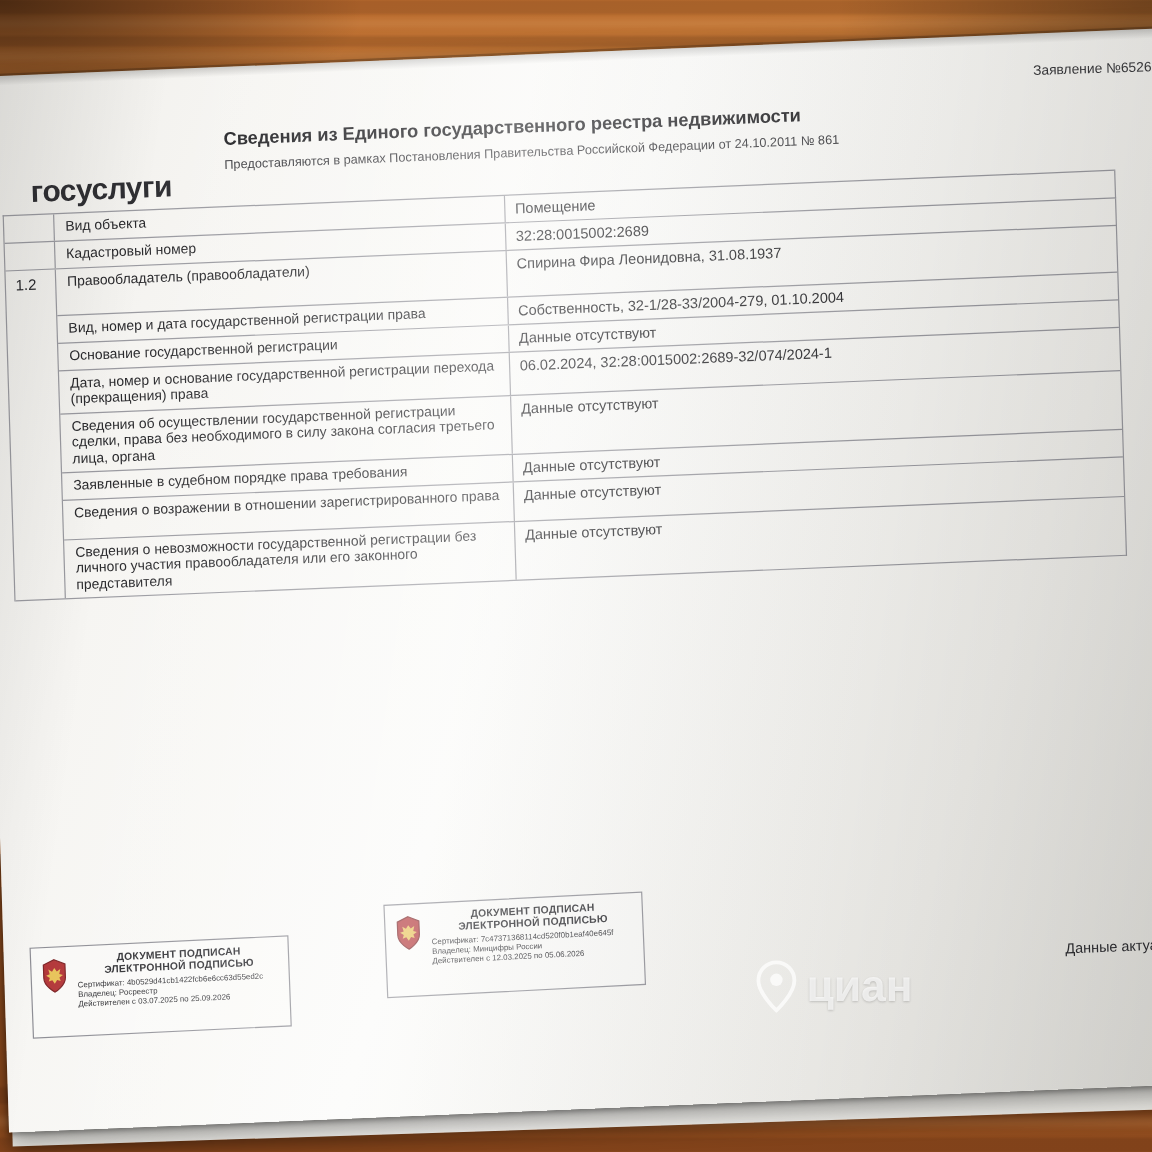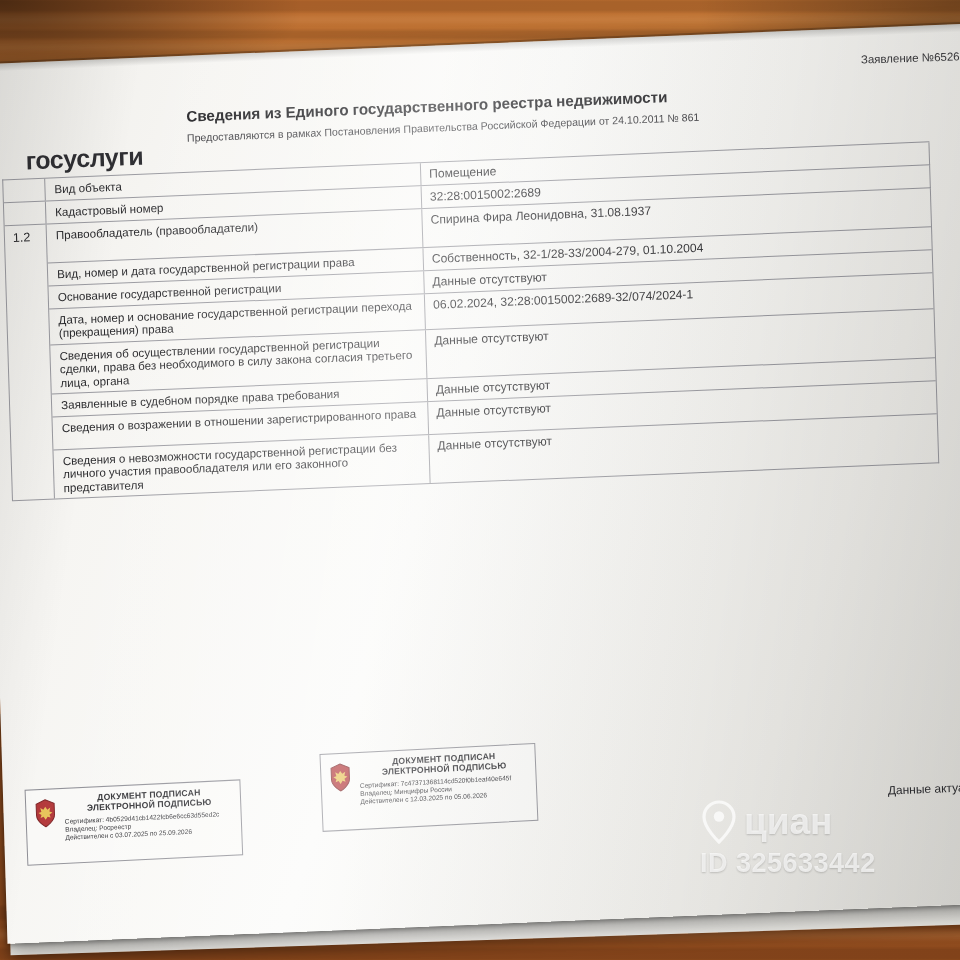--- a/index.html
+++ b/index.html
@@ -228,21 +228,21 @@
     right: 10px;
     top: 756px;
     font-size: 12px;
     color: #2e2e32;
     white-space: nowrap;
   }
 
   
   #watermark {
     position: absolute;
-    left: 700px;
+    left: 628px;
     top: 800px;
     color: rgba(255,255,255,0.70);
     text-shadow: 0 1px 2px rgba(0,0,0,0.18);
     pointer-events: none;
     text-align: center;
   }
   #wm-row { display: flex; align-items: center; }
   #wm-pin { width: 38px; height: 44px; margin-right: 6px; }
   #wm-name { font-size: 37px; font-weight: bold; letter-spacing: 0px; line-height: 38px; }
   #wm-id { font-size: 27px; font-weight: bold; margin-top: 4px; letter-spacing: 0.5px; }
@@ -378,16 +378,15 @@
   </div>
 
   <div id="watermark">
     <div id="wm-row">
       <svg id="wm-pin" viewBox="0 0 38 44">
         <path d="M19 2 C10.7 2 4 8.7 4 17 C4 28 19 42 19 42 C19 42 34 28 34 17 C34 8.7 27.3 2 19 2 Z" fill="none" stroke="rgba(255,255,255,0.72)" stroke-width="3.2"></path>
         <circle cx="19" cy="16.5" r="5.2" fill="rgba(255,255,255,0.72)"></circle>
       </svg>
       <div id="wm-name">циан</div>
     </div>
-    <div id="wm-id">ID 325633442</div>
   </div>
 
 </div>
 
 </body></html>

